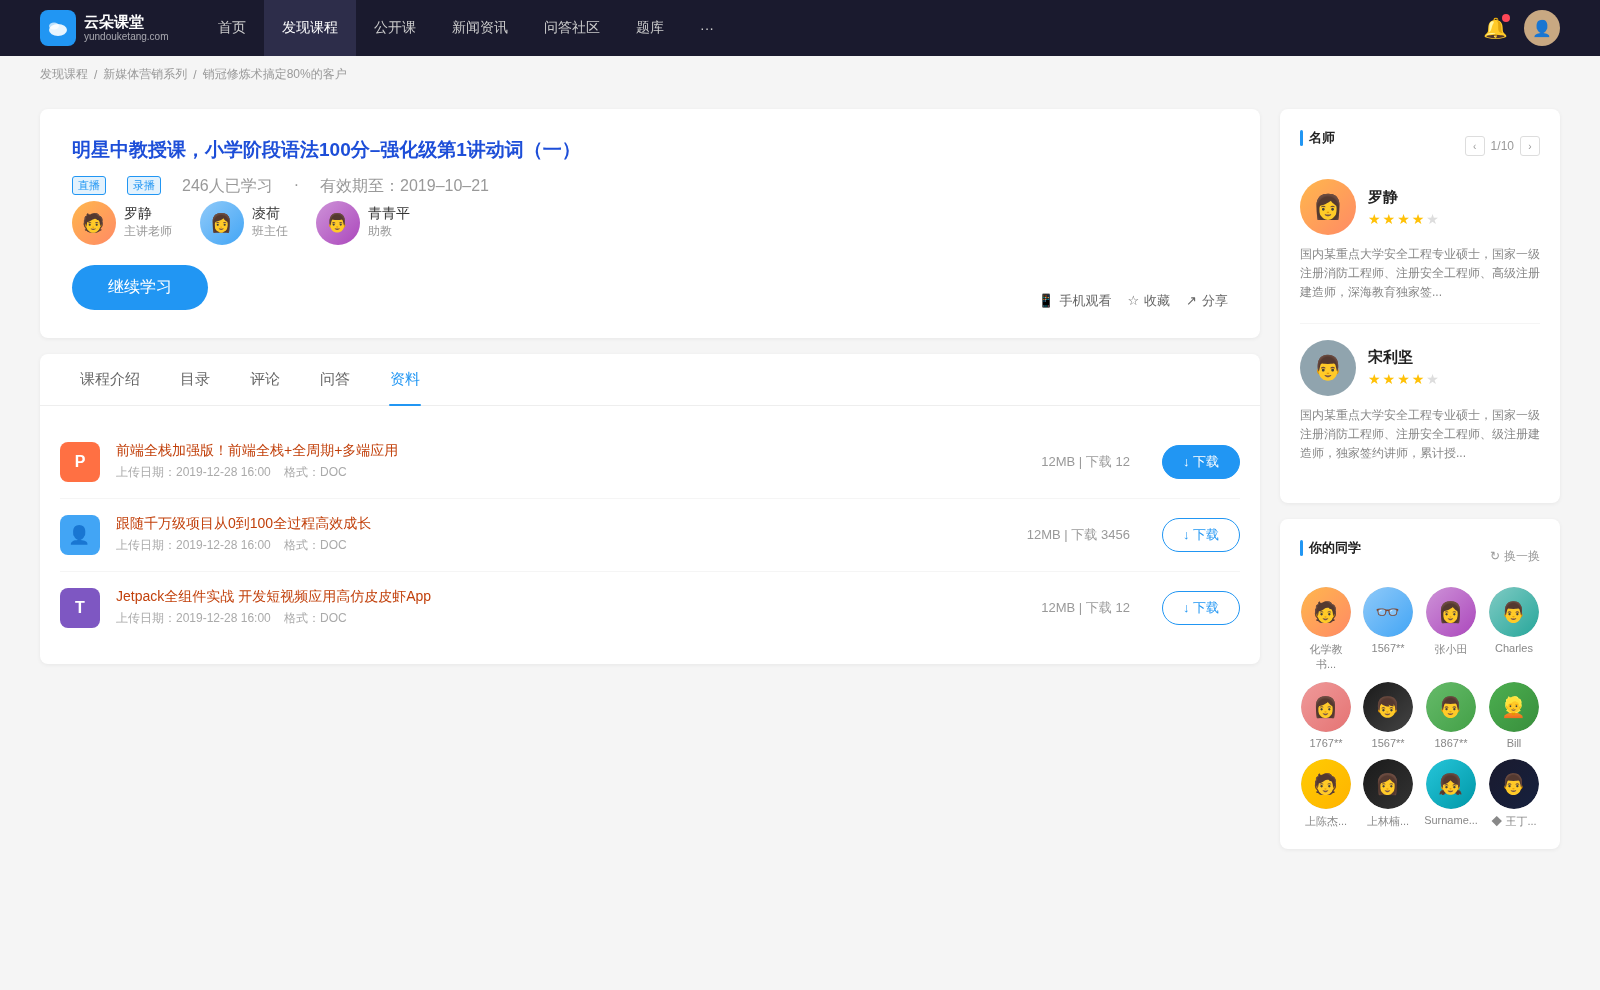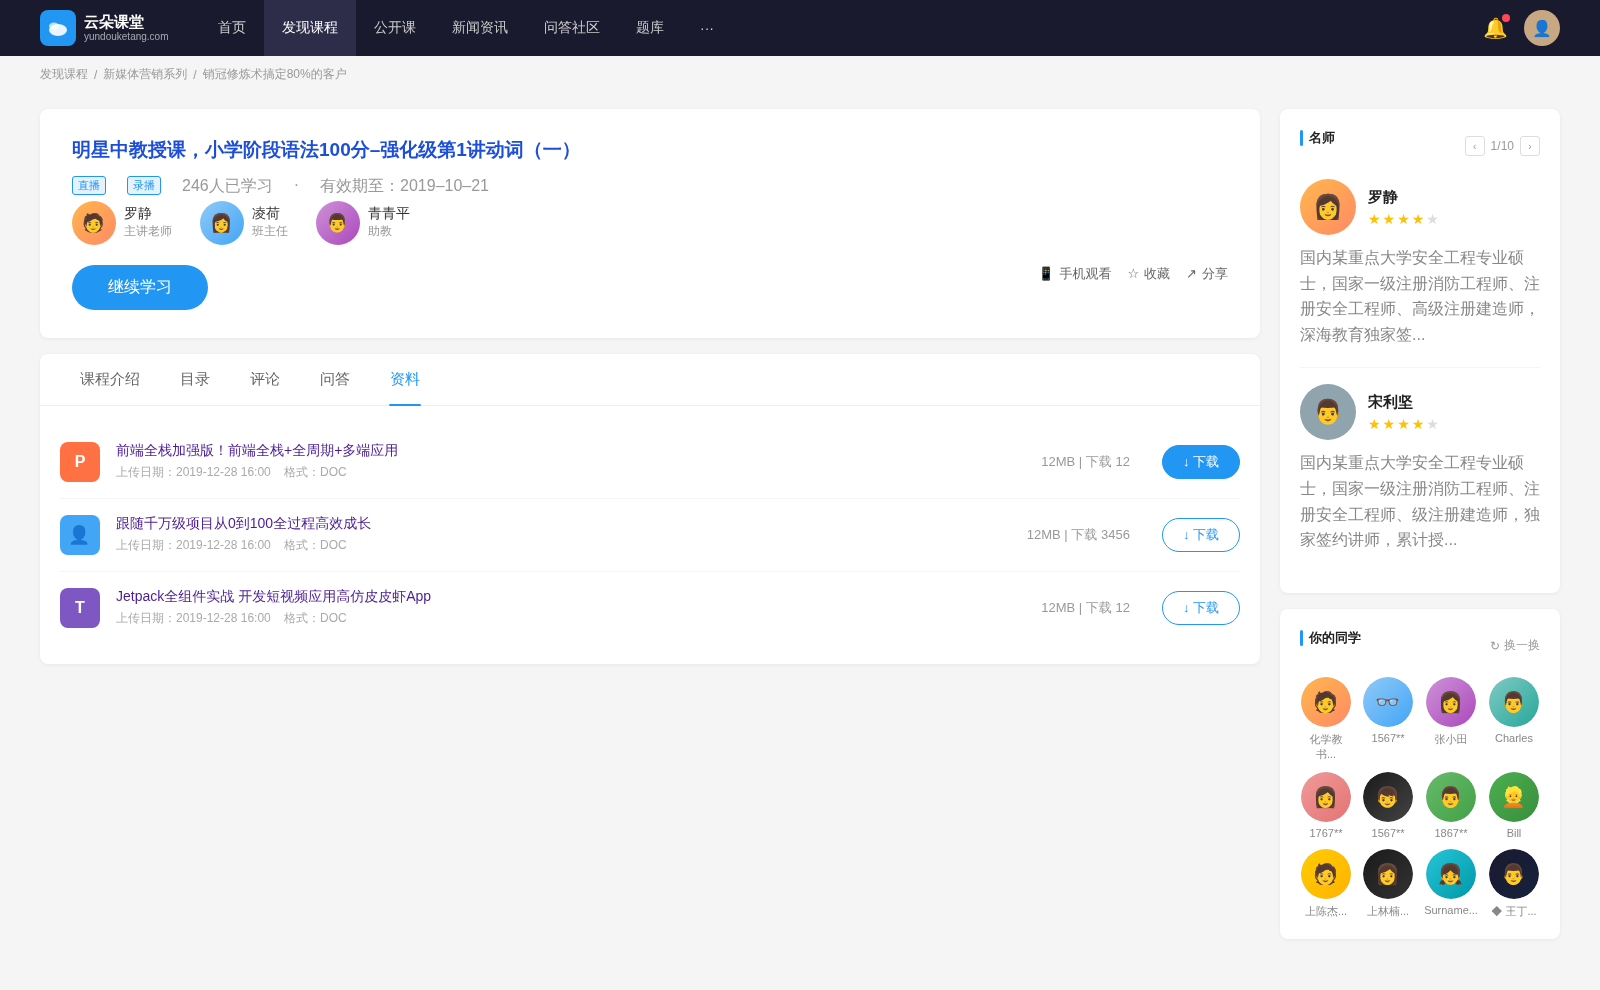--- a/index.html
+++ b/index.html
@@ -41,62 +41,62 @@
     .teacher-info { display: flex; flex-direction: column; }
     .teacher-name { font-size: 14px; color: #333; font-weight: 500; }
     .teacher-role { font-size: 12px; color: #999; }
 
     .progress-section { margin-bottom: 24px; }
     .progress-label { color: #2196f3; font-size: 16px; font-weight: 600; margin-bottom: 4px; }
     .progress-sub { color: #999; font-size: 12px; margin-left: 8px; }
     .progress-bar-bg { background: #e8e8e8; height: 4px; border-radius: 2px; margin-top: 6px; width: 100%; }
     .progress-bar-fill { background: #2196f3; height: 4px; border-radius: 2px; }
 
-    .action-row { display: flex; align-items: flex-start; gap: 16px; }
+    .action-row { display: flex; align-items: flex-end; gap: 16px; }
     .btn-continue { background: #2196f3; color: white; border: none; border-radius: 24px; padding: 12px 36px; font-size: 16px; cursor: pointer; font-weight: 500; }
     .action-btns { display: flex; gap: 16px; margin-left: auto; }
     .action-btn { display: flex; align-items: center; gap: 5px; color: #666; cursor: pointer; font-size: 13px; border: none; background: none; }
 
     
     .tabs-card { background: white; border-radius: 8px; box-shadow: 0 1px 4px rgba(0,0,0,0.06); }
     .tabs-nav { display: flex; border-bottom: 1px solid #eee; padding: 0 20px; }
     .tab-item { padding: 16px 20px; cursor: pointer; font-size: 15px; color: #666; position: relative; }
     .tab-item.active { color: #2196f3; }
     .tab-item.active::after { content: ''; position: absolute; bottom: -1px; left: 50%; transform: translateX(-50%); width: 32px; height: 2px; background: #2196f3; border-radius: 1px; }
     .tab-content { padding: 20px; }
 
     
     .file-item { display: flex; align-items: center; gap: 16px; padding: 16px 0; border-bottom: 1px solid #f5f5f5; }
     .file-item:last-child { border-bottom: none; }
     .file-icon { width: 40px; height: 40px; border-radius: 8px; display: flex; align-items: center; justify-content: center; color: white; font-size: 16px; font-weight: bold; flex-shrink: 0; }
     .file-icon.orange { background: #ff7043; }
     .file-icon.blue { background: #42a5f5; }
     .file-icon.purple { background: #7e57c2; }
     .file-info { flex: 1; min-width: 0; }
-    .file-title { font-size: 14px; color: #4c1d95; font-weight: 500; margin-bottom: 4px; }
+    .file-title { font-size: 14px; color: #c2410c; font-weight: 500; margin-bottom: 4px; }
     .file-meta { font-size: 12px; color: #aaa; }
     .file-stats { color: #999; font-size: 13px; white-space: nowrap; margin-right: 16px; }
     .btn-download { border: 1px solid #2196f3; color: #2196f3; background: white; border-radius: 20px; padding: 7px 20px; font-size: 13px; cursor: pointer; display: flex; align-items: center; gap: 5px; white-space: nowrap; }
     .btn-download.filled { background: #2196f3; color: white; }
 
     
     .sidebar-card { background: white; border-radius: 8px; padding: 20px; margin-bottom: 16px; box-shadow: 0 1px 4px rgba(0,0,0,0.06); }
     .sidebar-section-title { font-size: 13px; font-weight: 600; color: #222; display: flex; align-items: center; gap: 6px; margin-bottom: 16px; }
     .sidebar-section-title::before { content: ''; width: 3px; height: 16px; background: #2196f3; border-radius: 2px; display: inline-block; }
     .sidebar-pagination { display: flex; align-items: center; gap: 6px; margin-left: auto; font-size: 12px; color: #999; }
     .pg-btn { width: 20px; height: 20px; border: 1px solid #ddd; border-radius: 3px; cursor: pointer; display: flex; align-items: center; justify-content: center; font-size: 10px; color: #999; background: white; }
 
     .teacher-card { display: flex; flex-direction: column; gap: 10px; margin-bottom: 20px; }
     .tc-top { display: flex; align-items: center; gap: 12px; }
     .tc-avatar { width: 56px; height: 56px; border-radius: 50%; background: #ddd; overflow: hidden; flex-shrink: 0; }
     .tc-name { font-size: 15px; font-weight: 600; color: #222; margin-bottom: 4px; }
     .tc-stars { display: flex; gap: 2px; }
     .star { color: #ffc107; font-size: 14px; }
     .star.empty { color: #ddd; }
-    .tc-desc { font-size: 16px; color: #888; line-height: 1.6; }
+    .tc-desc { font-size: 12px; color: #888; line-height: 1.6; }
     .divider { height: 1px; background: #f5f5f5; margin: 16px 0; }
 
     
     .classmates-header { display: flex; align-items: center; margin-bottom: 14px; }
     .refresh-btn { margin-left: auto; display: flex; align-items: center; gap: 4px; color: #999; font-size: 12px; cursor: pointer; }
     .classmates-grid { display: grid; grid-template-columns: repeat(4, 1fr); gap: 10px; }
     .classmate-item { display: flex; flex-direction: column; align-items: center; gap: 5px; }
     .classmate-avatar { width: 50px; height: 50px; border-radius: 50%; background: #ddd; overflow: hidden; position: relative; }
     .classmate-name { font-size: 11px; color: #888; text-align: center; }
     .avatar-placeholder { width: 100%; height: 100%; display: flex; align-items: center; justify-content: center; font-size: 20px; border-radius: 50%; }

